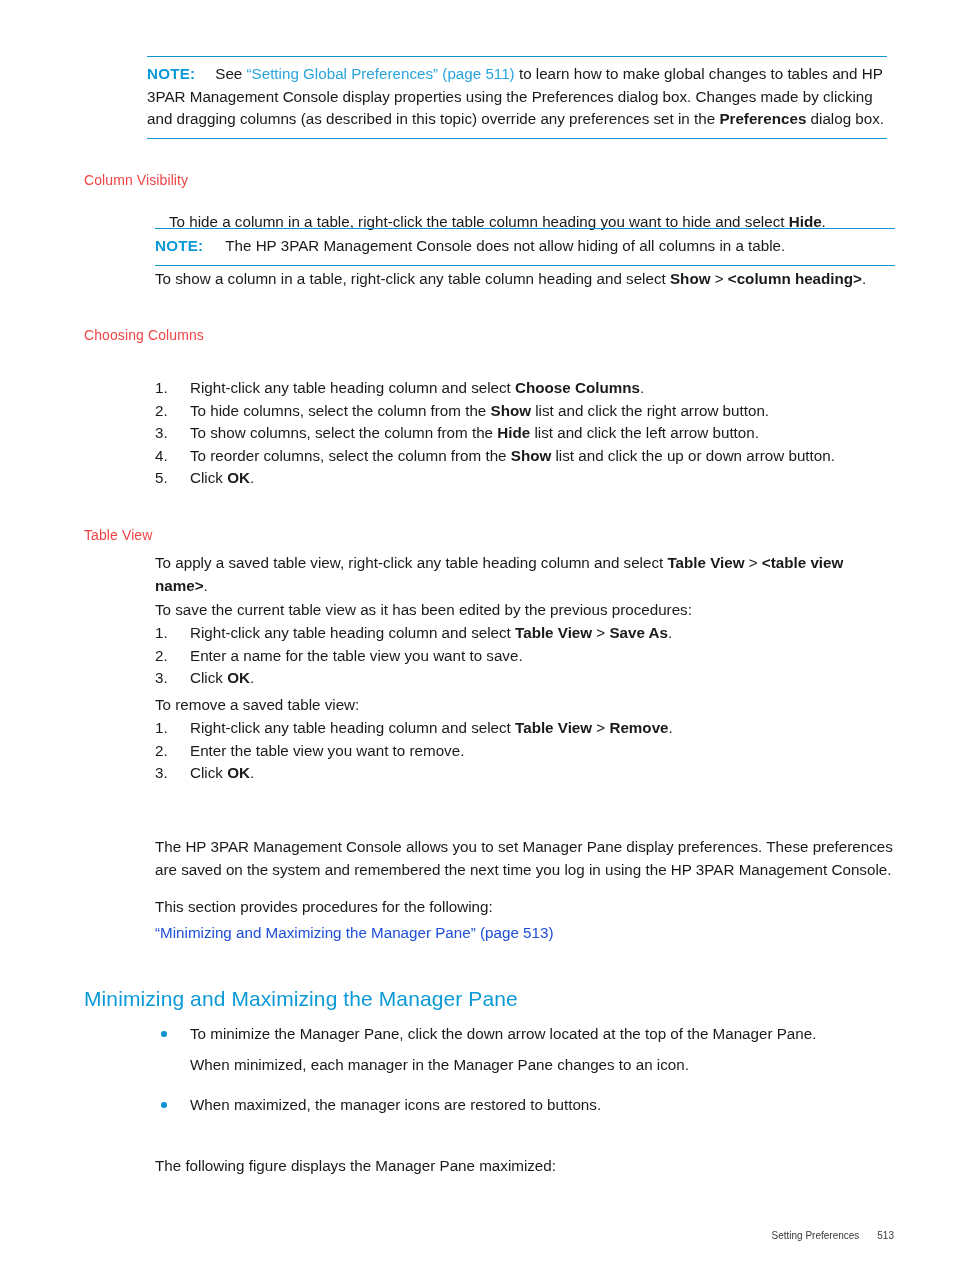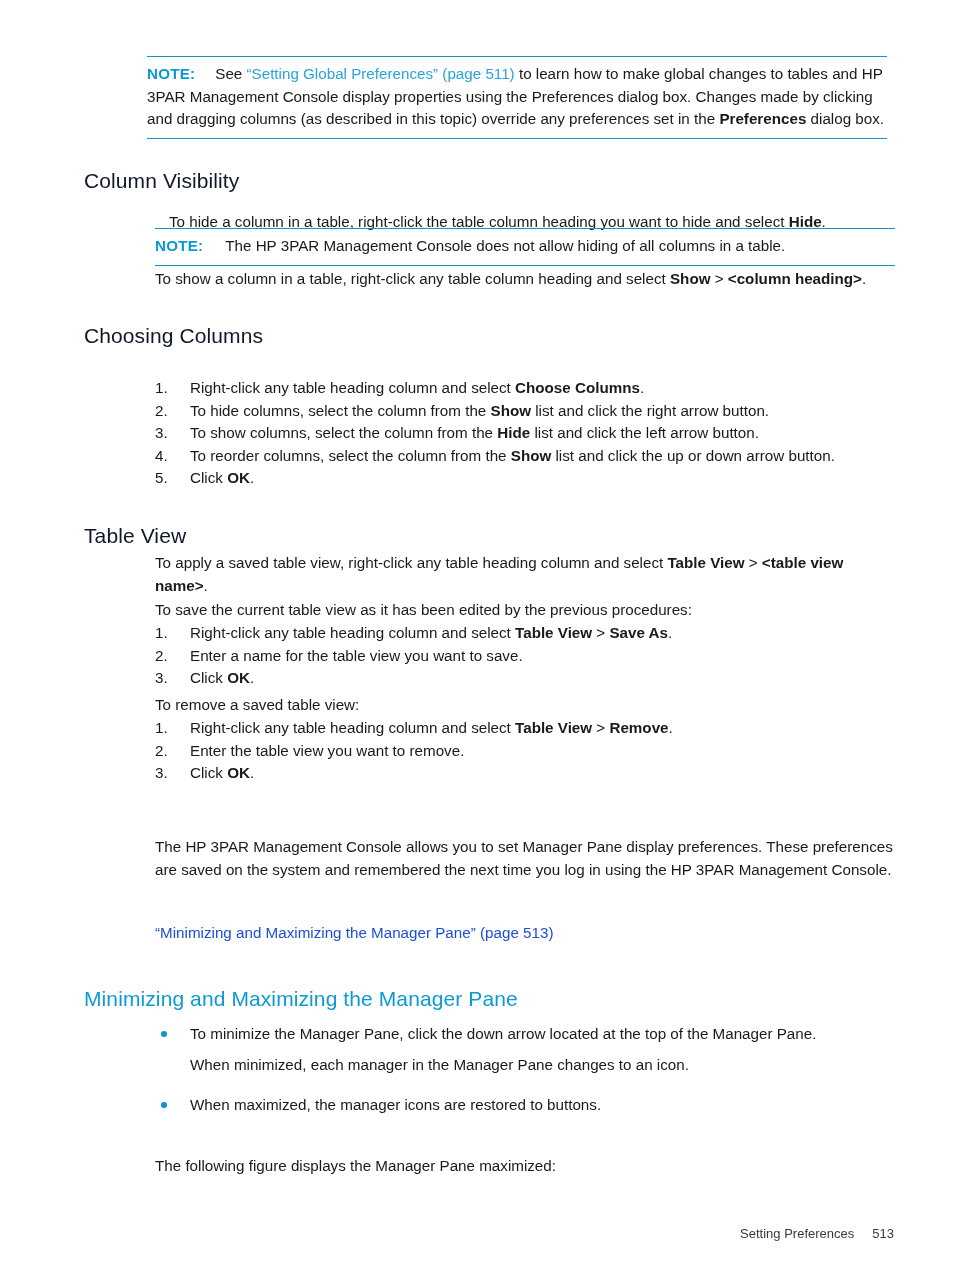--- a/index.html
+++ b/index.html
@@ -34,22 +34,22 @@
   
   .h1 {
     color: #0b9ad6;
     font-size: 21px;
     line-height: 26px;
     font-weight: normal;
     margin: 0;
     letter-spacing: 0.1px;
   }
   .h2 {
-    color: #0f172a;
-    font-size: 21px;
+    color: #ef4444;
+    font-size: 14px;
     line-height: 21px;
     font-weight: normal;
     margin: 0;
     letter-spacing: 0.1px;
   }
 
   
   .link {
     color: #2aa4dd;
     text-decoration: none;
@@ -119,21 +119,21 @@
   }
 
   
   .blk { position: absolute; }
 
   
   .footer {
     position: absolute;
     right: 60px;
     bottom: 30px;
-    font-size: 13px;
+    font-size: 10px;
     color: #3a3a3a;
     white-space: nowrap;
   }
   .footer .pg { margin-left: 18px; }
 </style>
 </head>
 <body>
 
 <div class="page">
 
@@ -188,20 +188,21 @@
 
   <ol class="blk num-list" id="table-view-remove-steps" style="left:155px; top:717px; width:745px;">
       <li><span class="marker">1.</span><span>Right-click any table heading column and select </span><b>Table View</b><span> &gt; </span><b>Remove</b><span>.</span></li>
       <li><span class="marker">2.</span><span>Enter the table view you want to remove.</span></li>
       <li><span class="marker">3.</span><span>Click </span><b>OK</b><span>.</span></li>
     </ol>
 
 
   <div class="blk body-text" style="left:155px; top:836px; width:745px;">The HP 3PAR Management Console allows you to set Manager Pane display preferences. These preferences are saved on the system and remembered the next time you log in using the HP 3PAR Management Console.</div>
 
+  <div class="blk body-text" style="left:155px; top:896px; width:745px;">This section provides procedures for the following:</div>
 
   <div class="blk" id="manager-pane-links" style="left:155px; top:922px; width:745px;">
       <a class="link-block" href="#" style="display: block; text-decoration: none;">“Minimizing and Maximizing the Manager Pane” (page 513)</a>
     </div>
 
   <div class="blk h1" style="left:84px; top:986px; width:700px;">Minimizing and Maximizing the Manager Pane</div>
 
   <ul class="blk bul-list" id="minimizing-bullets" style="left:155px; top:1022px; width:745px;">
       <li>
         <span class="dot"></span>

